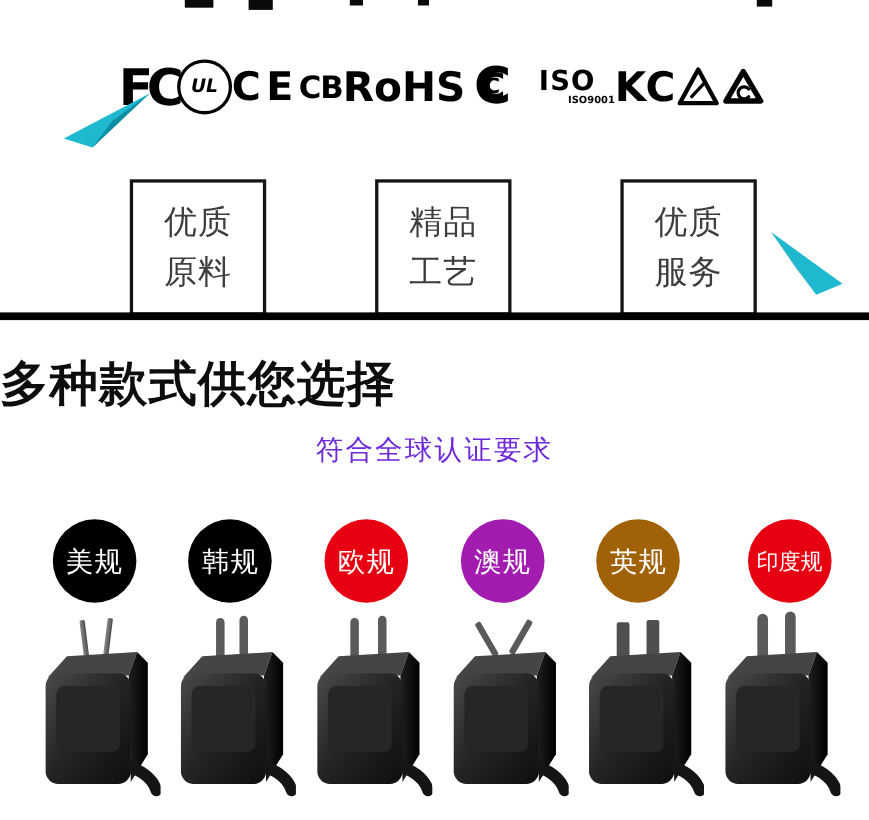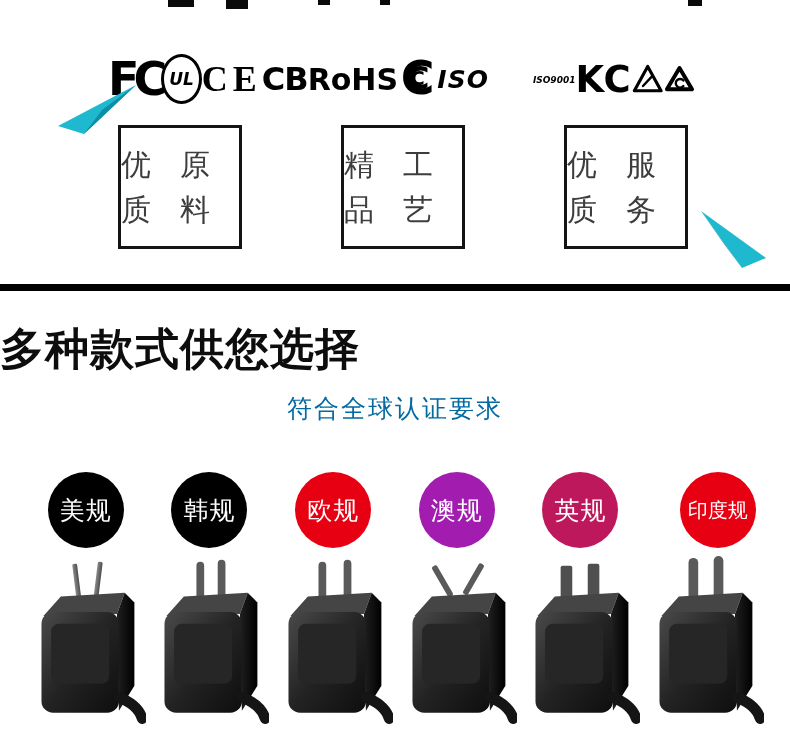--- a/index.html
+++ b/index.html
@@ -9,53 +9,53 @@
   
   .artifact{position:absolute;top:0;background:#0a0a0a;}
 
   
   .certs{position:absolute;left:108px;top:50px;width:588px;height:58px;
          display:flex;align-items:center;justify-content:space-between;}
   .cert{display:inline-flex;align-items:center;justify-content:center;color:#000;}
   .fcc{font-size:46px;font-weight:900;letter-spacing:-6px;}
   .ulwrap{width:44px;height:44px;border:3px solid #000;border-radius:50%;}
   .ul-inner{font-size:17px;font-weight:800;font-style:italic;}
-  .ce{font-size:36px;font-weight:800;letter-spacing:5px;font-family:Liberation Serif, serif;}
-  .cb{font-size:32px;font-weight:800;letter-spacing:-1px;}
-  .rohs{font-size:30px;font-weight:800;}
+  .ce{font-size:36px;font-weight:800;letter-spacing:5px;}
+  .cb{font-size:28px;font-weight:800;letter-spacing:-1px;}
+  .rohs{font-size:37px;font-weight:800;}
   .ccc{position:relative;width:50px;height:48px;}
   .ccc .c{position:absolute;left:50%;top:50%;transform:translate(-50%,-52%);font-weight:800;line-height:1;}
   .ccc .c1{font-size:46px;}
   .ccc .c2{font-size:32px;}
   .ccc .c3{font-size:19px;}
-  .iso{display:inline-flex;line-height:1;font-style:italic;}
+  .iso{display:inline-flex;flex-direction:column;line-height:1;}
   .iso-main{font-size:25px;font-weight:900;letter-spacing:1px;}
   .iso-sub{font-size:9px;font-weight:800;margin-top:2px;padding-left:44px;}
   .kc{font-size:37px;font-weight:700;letter-spacing:1px;}
   .trisvg{width:40px;height:38px;}
   .trisvg2{width:42px;height:40px;}
 
   
   .arrow-left{position:absolute;left:56px;top:84px;width:82px;height:56px;}
   .arrow-right{position:absolute;left:700px;top:210px;width:68px;height:66px;}
 
   
   .fboxes{position:absolute;left:118px;top:125px;width:570px;display:flex;justify-content:space-between;}
   .fbox{width:124px;height:124px;border:3px solid #141414;box-sizing:border-box;
-        display:flex;flex-direction:row;align-items:center;justify-content:center;
-        font-size:30px;color:#3d3d3d;line-height:1.5;letter-spacing:1px;}
+        display:flex;flex-direction:column;align-items:center;justify-content:center;
+        font-size:30px;color:#3d3d3d;line-height:1.5;letter-spacing:1px;margin-top:38px;}
 
   
   .divider{position:absolute;left:0;top:284px;width:790px;height:7px;background:#000;}
 
   
   .title{position:absolute;left:0;top:320px;width:100%;margin:0;text-align:left;
          font-size:44px;font-weight:700;color:#0d0d0d;letter-spacing:1px;}
   .subtitle{position:absolute;left:0;top:392px;width:100%;margin:0;text-align:center;
-         font-size:25px;font-weight:400;color:#0369a1;letter-spacing:2px;}
+         font-size:25px;font-weight:400;color:#6d28d9;letter-spacing:2px;}
 
   
   .plug-grid{position:absolute;left:0;top:472px;width:790px;box-sizing:border-box;padding:0 24px;
              display:grid;grid-template-columns:repeat(6,1fr);}
   .plug-col{display:flex;flex-direction:column;align-items:center;}
   .badge{width:76px;height:76px;border-radius:50%;color:#fff;
          display:flex;align-items:center;justify-content:center;
          font-size:25px;font-weight:500;letter-spacing:1px;z-index:2;}
   .badge.small{font-size:20px;letter-spacing:0;margin-left:27px;}
   .adapter{width:120px;height:190px;margin-top:2px;}
@@ -194,21 +194,21 @@
         <rect x="76" y="10" width="6" height="36" rx="2" fill="#5a5a5a" transform="rotate(30 79 28)"></rect>
         <polygon points="18,66 36,46 102,42 94,64" fill="#454545"></polygon>
         <polygon points="94,64 102,42 112,52 112,138 96,164" fill="url(#gSide)"></polygon>
         <rect x="16" y="62" width="80" height="104" rx="12" fill="url(#gBody)"></rect>
         <rect x="26" y="74" width="60" height="62" rx="8" fill="#262626"></rect>
         <path d="M96,150 q20,8 24,22" stroke="#151515" stroke-width="11" fill="none" stroke-linecap="round"></path>
       </svg>
     </div>
 
     <div class="plug-col">
-      <div class="badge" style="background-color: #be185d;">英规</div>
+      <div class="badge" style="background-color: #a16207;">英规</div>
       <svg class="adapter" viewBox="0 0 124 192">
         <rect x="42" y="14" width="12" height="34" rx="2" fill="#4f4f4f"></rect>
         <rect x="70" y="12" width="12" height="34" rx="2" fill="#4f4f4f"></rect>
         <polygon points="18,66 36,46 102,42 94,64" fill="#454545"></polygon>
         <polygon points="94,64 102,42 112,52 112,138 96,164" fill="url(#gSide)"></polygon>
         <rect x="16" y="62" width="80" height="104" rx="12" fill="url(#gBody)"></rect>
         <rect x="26" y="74" width="60" height="62" rx="8" fill="#262626"></rect>
         <path d="M96,150 q20,8 24,22" stroke="#151515" stroke-width="11" fill="none" stroke-linecap="round"></path>
       </svg>
     </div>

